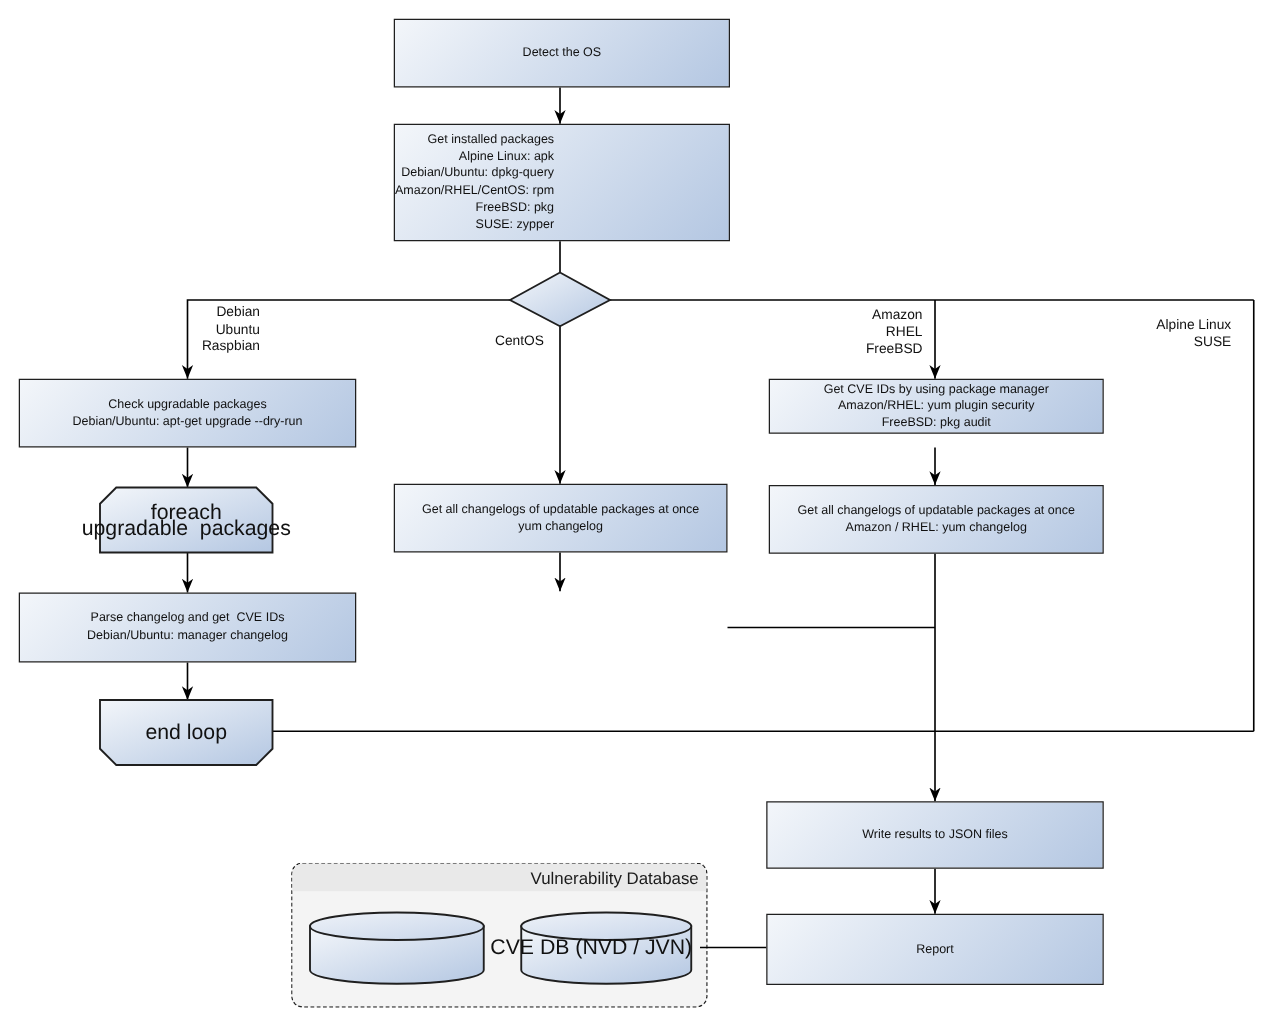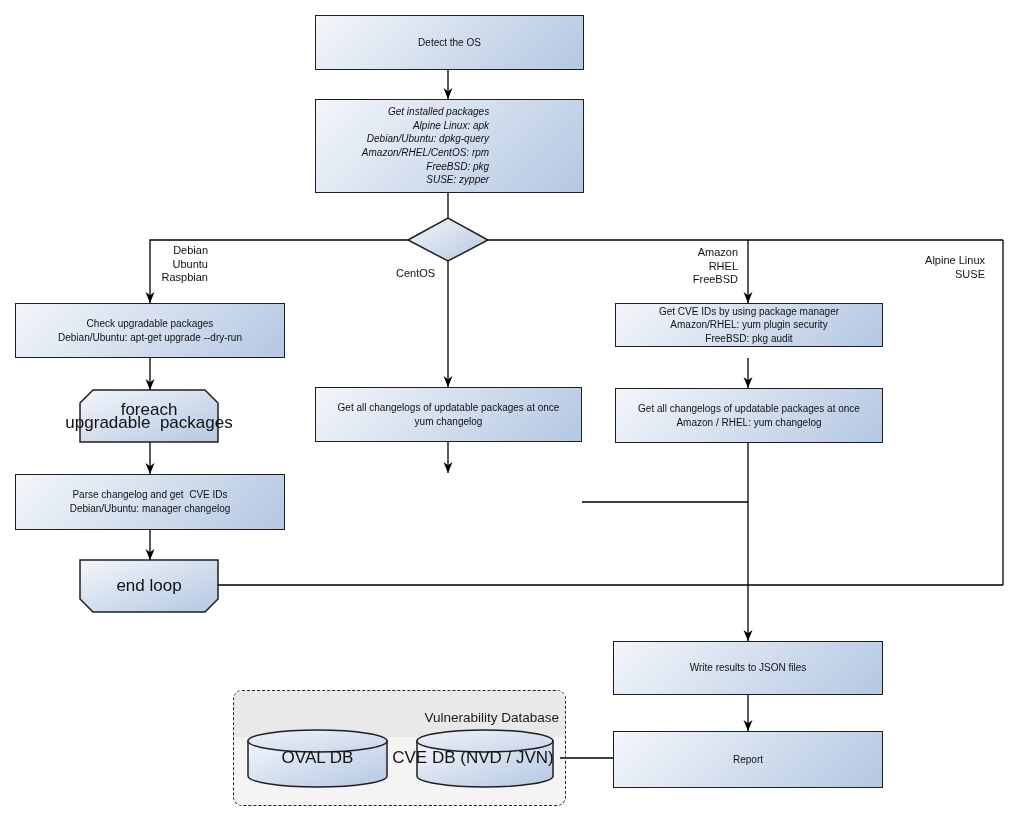--- a/index.html
+++ b/index.html
@@ -8,40 +8,40 @@
     font-family:"Liberation Sans",sans-serif;color:#111;overflow:hidden;
   }
   .box{
     position:absolute;box-sizing:border-box;
     display:flex;align-items:center;justify-content:center;text-align:center;
     border:1.5px solid #1f1f1f;
     background:linear-gradient(135deg,#f3f6fa 0%,#b4c7e2 100%);
     font-size:10px;line-height:13.6px;
   }
   .box span{white-space:pre;}
-  .box.align-right{justify-content:center;text-align:right;padding-right:48px;font-style:italic;}
+  .box.align-right{justify-content:flex-start;text-align:right;padding-right:48px;}
   .shape-label{
     position:absolute;display:flex;align-items:center;justify-content:center;
     text-align:center;font-size:17px;line-height:13.5px;
   }
   .shape-label span{white-space:pre;}
   .branch-label{
     position:absolute;font-size:11px;line-height:13.5px;white-space:pre;
   }
   .branch-label.right{text-align:right;}
   svg.layer{position:absolute;left:0;top:0;}
   .db-panel{
     position:absolute;left:233px;top:690px;width:333px;height:116px;
     box-sizing:border-box;border:1.6px dashed #222;border-radius:9px;
     background:#f4f4f4;
   }
   .db-header{
     height:22px;background:#e9e9e9;border-radius:8px 8px 0 0;
-    display:flex;align-items:flex-end;justify-content:flex-end;
-    padding:12px 6px;font-size:13.5px;color:#1a1a1a;
+    display:flex;align-items:center;justify-content:flex-end;
+    padding:0 6px;font-size:13.5px;color:#1a1a1a;
   }
 </style>
 </head>
 <body>
 
 <div id="canvas">
 
   <div class="db-panel">
     <div class="db-header">
       <span>Vulnerability Database</span>
@@ -161,21 +161,18 @@
 
   <div class="branch-label" style="left:396px;top:267px;width:50px">CentOS</div>
 
   <div class="branch-label right" style="left:640px;top:246px;width:98px">Amazon
 RHEL
 FreeBSD</div>
 
   <div class="branch-label right" style="left:885px;top:254px;width:100px">Alpine Linux
 SUSE</div>
 
-  <div class="shape-label" style="left:248px;top:735px;width:139px;height:46px">
-    <span>OVAL DB</span>
-  </div>
 
   <div class="shape-label" style="left:417px;top:735px;width:112px;height:46px">
     <span>CVE DB (NVD / JVN)</span>
   </div>
 
 </div>
 
 </body></html>

